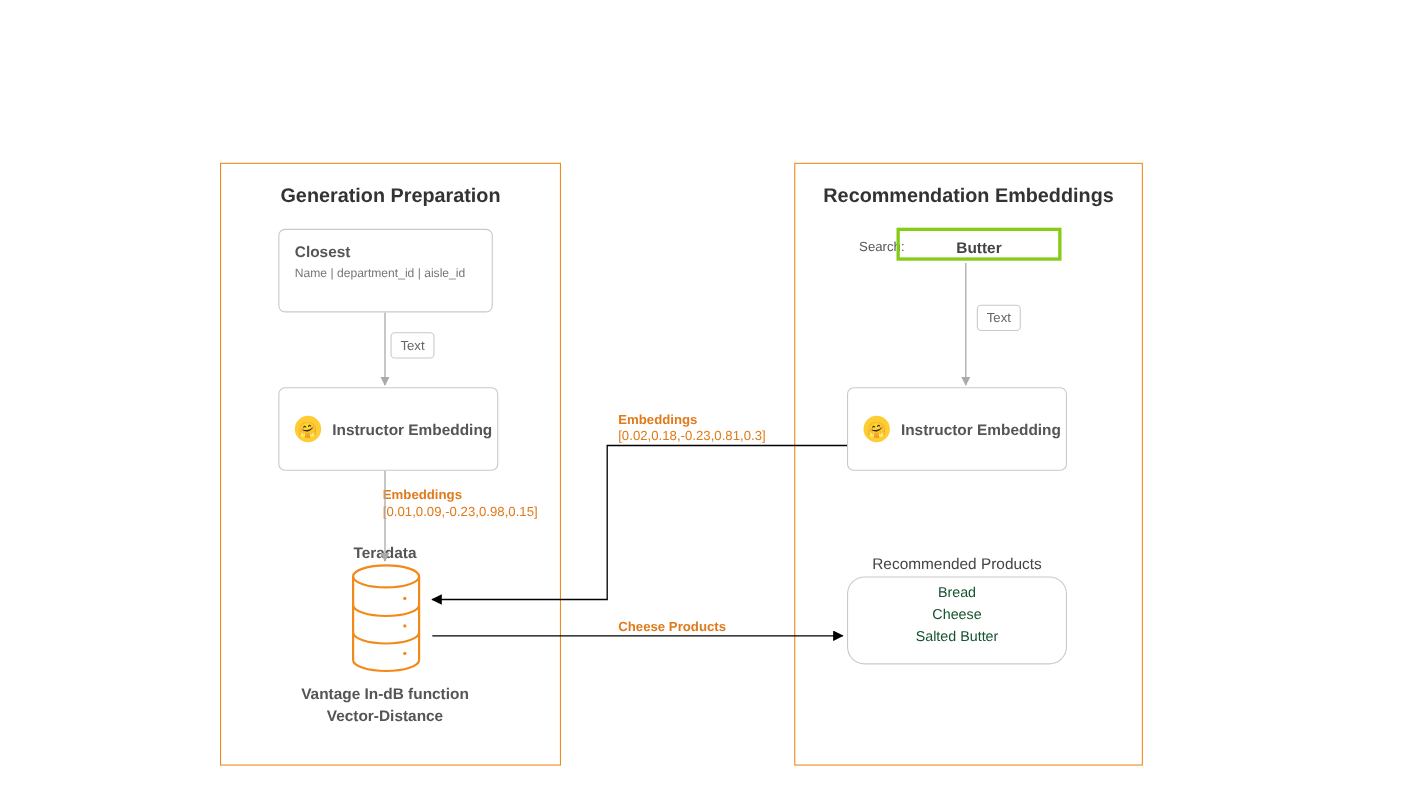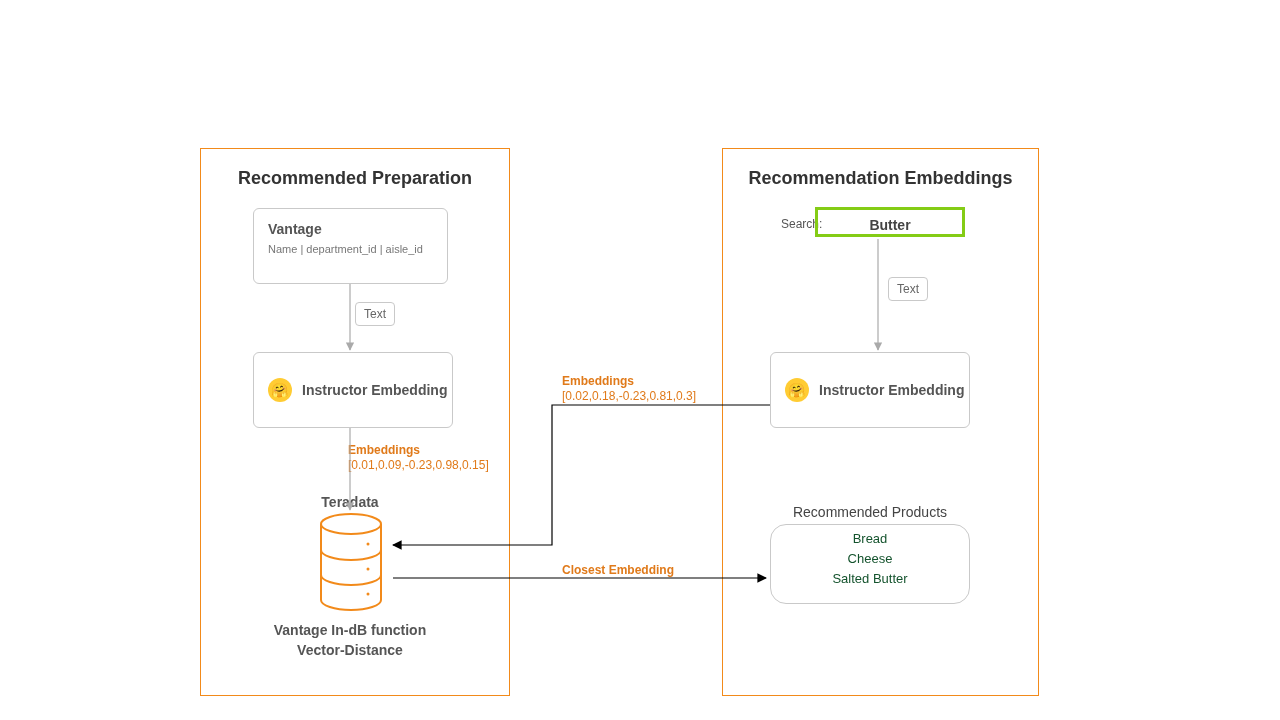--- a/index.html
+++ b/index.html
@@ -133,24 +133,24 @@
     height: 720px;
     pointer-events: none;
   }
 </style>
 </head>
 <body>
 
 <div class="canvas">
 
   <div class="panel" style="left:200px; top:148px; width:310px; height:548px;"></div>
-  <div class="panel-title" style="left:200px; top:168px; width:310px;">Recommended Preparation</div>
+  <div class="panel-title" style="left:200px; top:168px; width:310px;">Generation Preparation</div>
 
   <div class="box" style="left:253px; top:208px; width:195px; height:76px; padding:12px 14px;">
-    <div class="box-title">Vantage</div>
+    <div class="box-title">Closest</div>
     <div class="box-sub" style="margin-top:6px;">Name | department_id | aisle_id</div>
   </div>
 
   <div class="small-box" style="left:355px; top:302px;">Text</div>
 
   <div class="embed-box" style="left:253px; top:352px; width:200px; height:76px;">
     <div class="hf-icon">🤗</div>
     <div class="embed-label">Instructor Embedding</div>
   </div>
 
@@ -189,21 +189,21 @@
 
   <div class="rec-title" style="left:770px; top:504px; width:200px;">Recommended Products</div>
   <div class="rec-box" style="left:770px; top:524px; width:200px; height:80px;">
     <div>Bread</div>
     <div>Cheese</div>
     <div>Salted Butter</div>
   </div>
 
   <div class="orange-text" style="left:562px; top:374px;">Embeddings</div>
   <div class="orange-text" style="left:562px; top:389px; font-weight:normal;">[0.02,0.18,-0.23,0.81,0.3]</div>
-  <div class="orange-text" style="left:562px; top:563px;">Closest Embedding</div>
+  <div class="orange-text" style="left:562px; top:563px;">Cheese Products</div>
 
   <svg class="overlay">
     <defs>
       <marker id="arrow-gray" viewBox="0 0 10 10" refX="9" refY="5" markerWidth="7" markerHeight="7" orient="auto-start-reverse">
         <path d="M 0 0 L 10 5 L 0 10 z" fill="#aaa"></path>
       </marker>
       <marker id="arrow-black" viewBox="0 0 10 10" refX="9" refY="5" markerWidth="8" markerHeight="8" orient="auto-start-reverse">
         <path d="M 0 0 L 10 5 L 0 10 z" fill="#000"></path>
       </marker>
     </defs>

